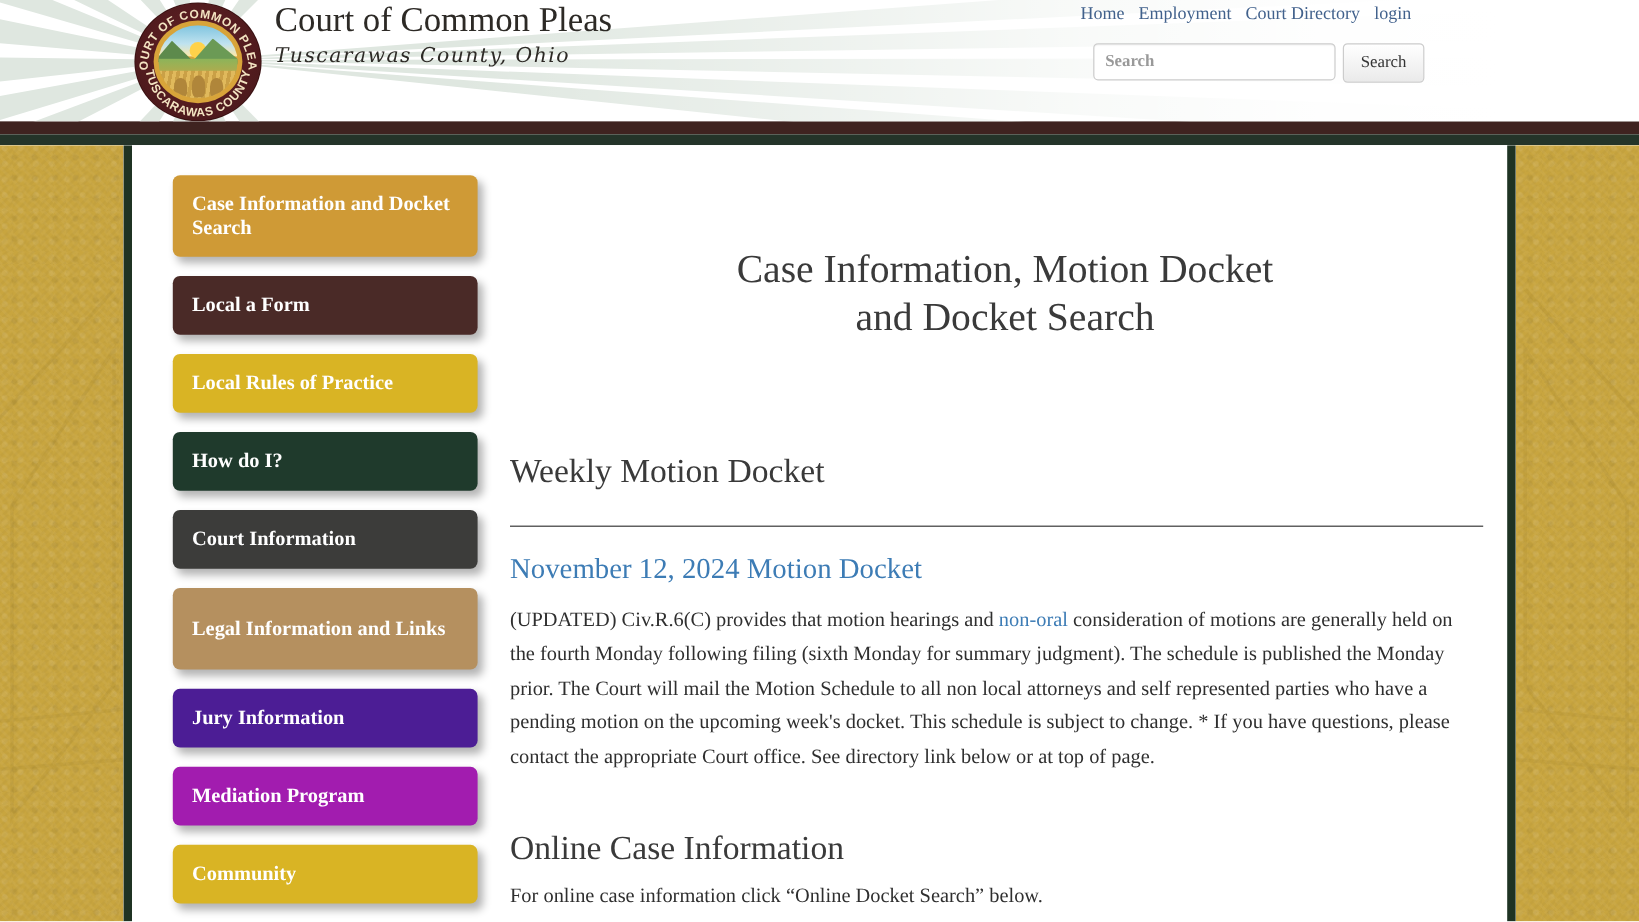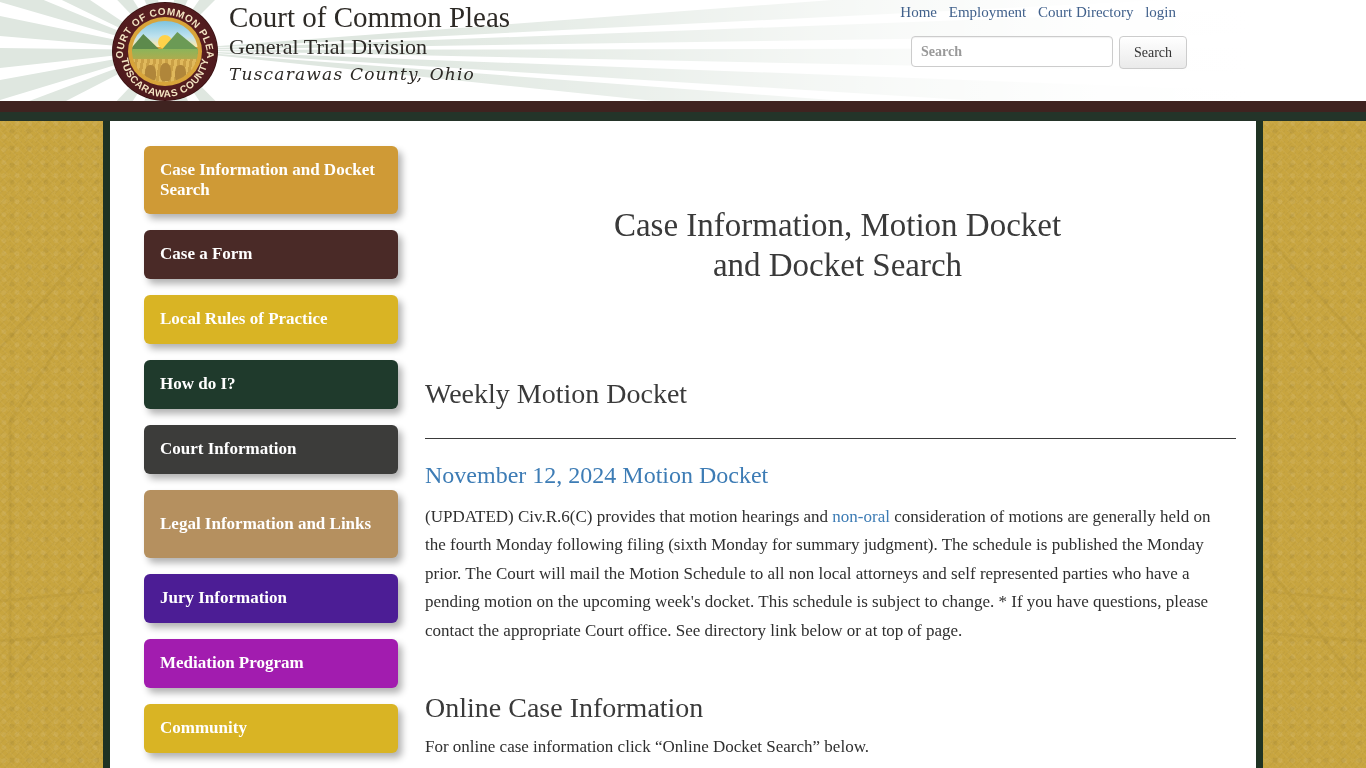--- a/index.html
+++ b/index.html
@@ -323,21 +323,20 @@
     <svg class="seal-bot-text" viewBox="0 0 104 97">
       <defs>
           <path id="arcBot" d="M 8,50 A 44,44 0 0 0 96,50"></path>
         </defs>
       <text><textPath href="#arcBot" startOffset="50%" text-anchor="middle">TUSCARAWAS COUNTY</textPath></text>
     </svg>
   </div>
 
   <div class="title-block">
     <div class="title-main">Court of Common Pleas</div>
-    <div class="title-sub">General Trial Division</div>
     <div class="title-script">Tuscarawas County, Ohio</div>
   </div>
 
   <div class="topnav">
     <a href="#">Home</a>
     <a href="#">Employment</a>
     <a href="#">Court Directory</a>
     <a href="#">login</a>
   </div>
 
@@ -374,21 +373,21 @@
 
   <div class="content-wrap">
 
     <nav class="sidebar">
 
       <div class="side-btn two-line" style="background:#cf9a36">
         <span>Case Information and Docket Search</span>
       </div>
 
       <div class="side-btn" style="background:#4a2a27">
-        <span>Case a Form</span>
+        <span>Local a Form</span>
       </div>
 
       <div class="side-btn" style="background:#d9b424">
         <span>Local Rules of Practice</span>
       </div>
 
       <div class="side-btn" style="background:#1f3a2c">
         <span>How do I?</span>
       </div>
 

